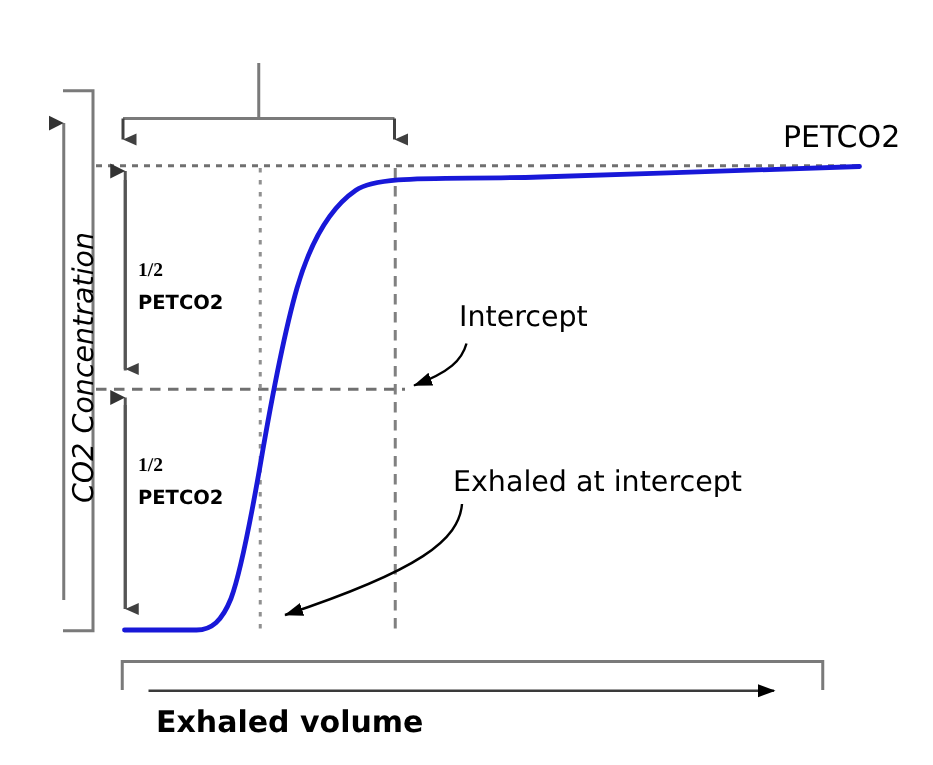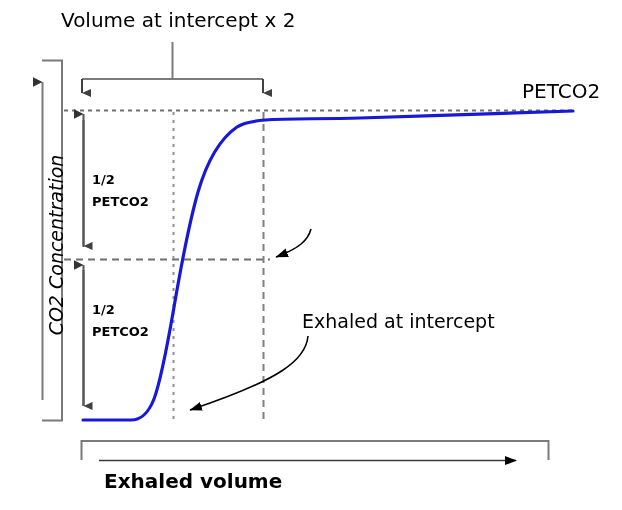--- a/index.html
+++ b/index.html
@@ -66,21 +66,21 @@
     transform-origin: 50% 50%;
   }
   .half-block {
     position: absolute;
     left: 92px;
     font-size: 13px;
     font-weight: bold;
   }
   #half-upper { top: 172px; }
   #half-lower { top: 302px; }
-  .half-block .ln { display: block; }
+  .half-block .ln { display: block; font-family: Liberation Serif, serif; }
   .half-block .ln2 { display: block; margin-top: 7px; }
 </style>
 </head>
 <body>
 
 <div id="diagram-root" style="background: rgb(255, 255, 255);">
 
   <svg id="diagram-svg" width="622" height="510" viewBox="0 0 622 510">
 
     <defs>
@@ -144,24 +144,24 @@
     <path d="M311,229 C308,240 300,248 276,257" fill="none" stroke="#000000" stroke-width="1.6" marker-end="url(#arrowCurve)"></path>
 
     <path d="M308,336 C306,360 280,380 190,410" fill="none" stroke="#000000" stroke-width="1.6" marker-end="url(#arrowCurve)"></path>
 
     <g>
       <path d="M81.5,460 L81.5,441 L548.5,441 L548.5,460" fill="none" stroke="#7a7a7a" stroke-width="2"></path>
       <line x1="99" y1="460.5" x2="516" y2="460.5" stroke="#3a3a3a" stroke-width="1.6" marker-end="url(#arrowThin)"></line>
     </g>
   </svg>
 
-  <div class="lbl" id="title-label">Volume at intercept x 2</div>
 
   <div class="lbl" id="petco2-label">PETCO2</div>
 
+  <div class="lbl" id="intercept-label">Intercept</div>
 
   <div class="lbl" id="volume-intercept-label">Exhaled at intercept</div>
 
   <div class="lbl" id="xaxis-label">Exhaled volume</div>
 
   <div class="lbl" id="yaxis-label">CO2 Concentration</div>
 
   <div class="half-block" id="half-upper">
     <span class="ln">1/2</span>
     <span class="ln2">PETCO2</span>

